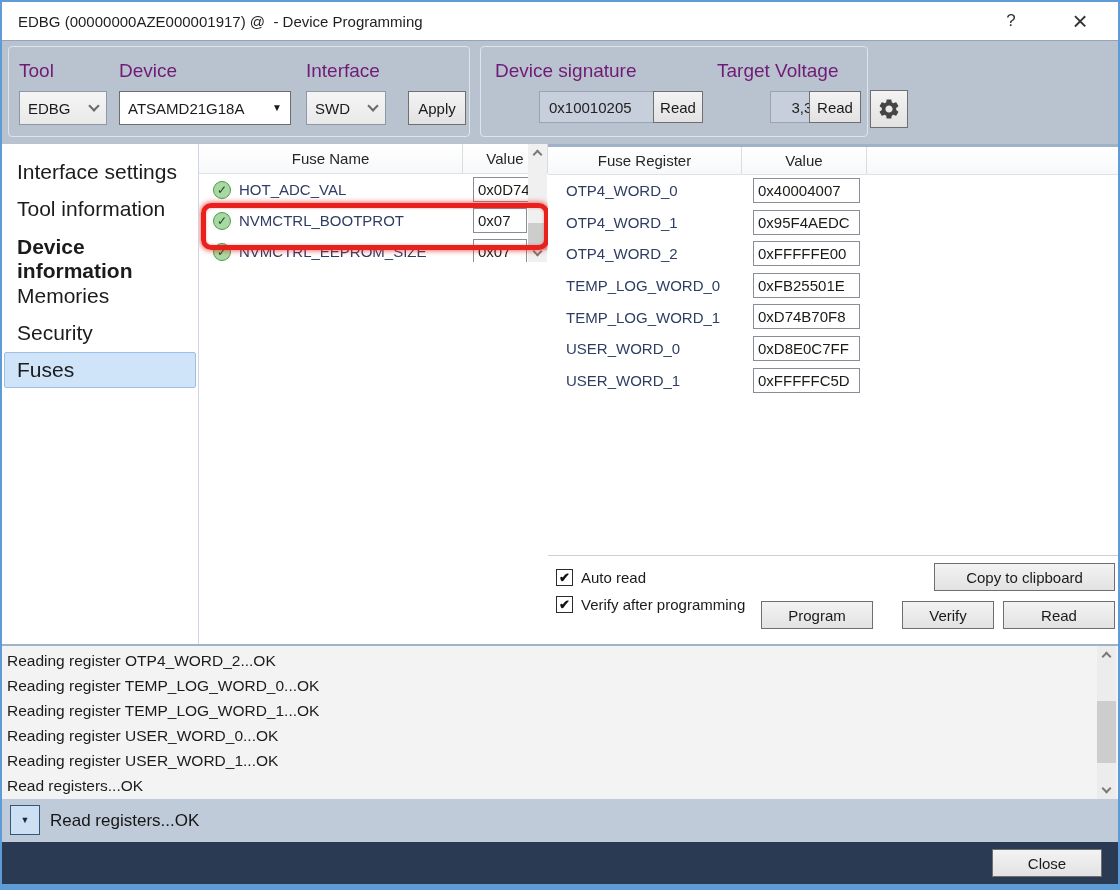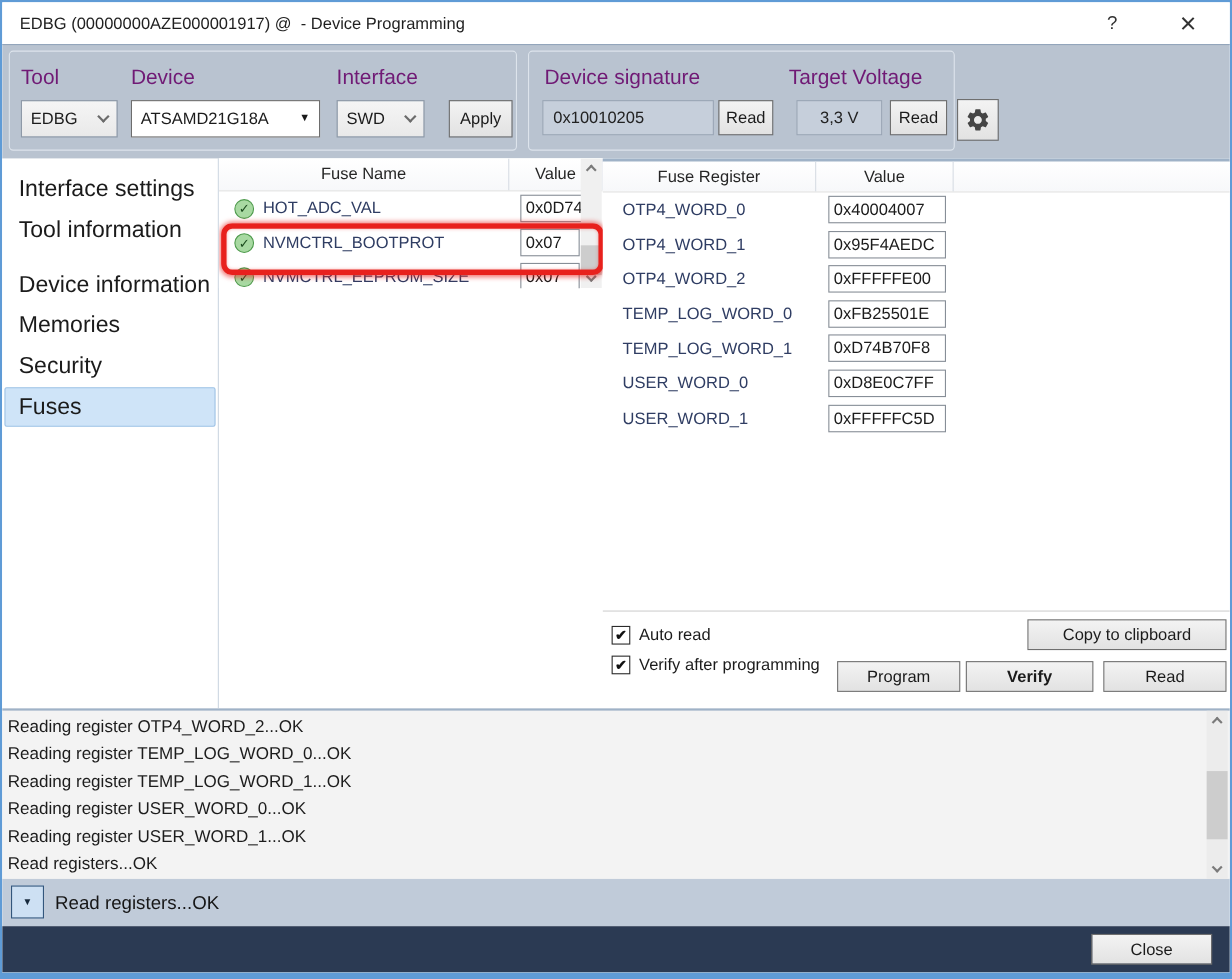--- a/index.html
+++ b/index.html
@@ -29,31 +29,31 @@
            display:flex; align-items:center; justify-content:space-between; padding:0 8px; font-size:15px; color:#1b1b1b; }
   .combo.white { background:#fff; border-color:#6d6d6d; }
 
   .chev { display:inline-block; width:8px; height:8px; border-right:2px solid #6b6b6b; border-bottom:2px solid #6b6b6b;
           transform:rotate(45deg); margin-top:-4px; }
   .tri-down { font-size:10px; color:#1a1a1a; line-height:1; }
 
   .btn { background:linear-gradient(#f3f3f3,#e2e2e2); border:1px solid #6f6f6f; font-size:15px; color:#1b1b1b;
          display:flex; align-items:center; justify-content:center; cursor:default; }
 
-  .robox { background:#c6cfdb; border:1px solid #99a5b4; display:flex; align-items:center; font-size:15px; color:#222; }
+  .robox { background:#c6cfdb; border:1px solid #99a5b4; display:flex; align-items:center; font-size:15px; color:#222;margin-left:46px; }
 
   .gear-btn { position:absolute; left:868px; top:49px; width:38px; height:38px; }
 
   
   .main { height:500px; flex:0 0 auto; display:flex; background:#fff; }
   .sidebar { width:197px; border-right:1px solid #cdd6e1; background:#fff; padding-top:9px; flex:0 0 auto; }
   .side-item { margin:1px 2px; height:36px; display:flex; align-items:center; padding-left:12px;
                font-size:21px; color:#1b1b1b; border:1px solid transparent; border-radius:2px; cursor:default; }
   .side-item.selected { background:#cfe4f8; border-color:#9cc1e5; }
-  .side-item.new-section { margin-top:14px; }
+  .side-item.new-section { margin-top:14px;font-weight:bold; }
 
   .content { flex:1; display:flex; flex-direction:row; position:relative; }
 
   
   .fuse-pane { height:118px; flex:0 0 auto; position:relative; overflow:hidden; background:#fff; }
   .thead { display:flex; height:30px; border-bottom:1px solid #e2e2e2; font-size:15px; color:#262626;
            background:linear-gradient(#ffffff,#f7f8fa); }
   .th { display:flex; align-items:center; justify-content:center; border-right:1px solid #d8dde4; height:100%; }
   .fh-name { width:264px; } .fh-value { width:85px; } .th-rest { flex:1; border-right:none; }
 
@@ -87,21 +87,21 @@
   .opts { position:absolute; left:0; right:0; bottom:0; height:89px; border-top:1px solid #cfcfcf; background:#fff; }
   .cb-row { position:absolute; left:8px; display:flex; align-items:center; gap:8px; font-size:15px; color:#1b1b1b; }
   .cb-row.one { top:13px; } .cb-row.two { top:40px; }
   .checkbox { width:17px; height:17px; border:1px solid #2b2b2b; background:#fff; display:flex; align-items:center;
               justify-content:center; font-size:13px; color:#111; }
   .checkbox .mark { display:none; font-weight:bold; }
   .checkbox.checked .mark { display:inline; }
 
   .btn-copy   { position:absolute; right:3px;  top:7px;  width:181px; height:28px; }
   .btn-read   { position:absolute; right:3px;  top:45px; width:112px; height:28px; }
-  .btn-verify { position:absolute; right:124px;top:45px; width:116px; height:28px;font-weight:bold; }
+  .btn-verify { position:absolute; right:124px;top:45px; width:92px; height:28px; }
   .btn-prog   { position:absolute; right:245px;top:45px; width:112px; height:28px; }
 
   
   .log { height:155px; flex:0 0 auto; background:#f3f3f3; border-top:2px solid #9fb2c7; position:relative;
          padding:2px 26px 0 5px; overflow:hidden; }
   .log-line { font-size:15.5px; line-height:25px; color:#1c1c1c; white-space:nowrap; }
   .log .vscroll { background:#ececec; }
 
   
   .statusbar { height:43px; flex:0 0 auto; background:#c0cbd9; position:relative; display:flex; align-items:center; }

